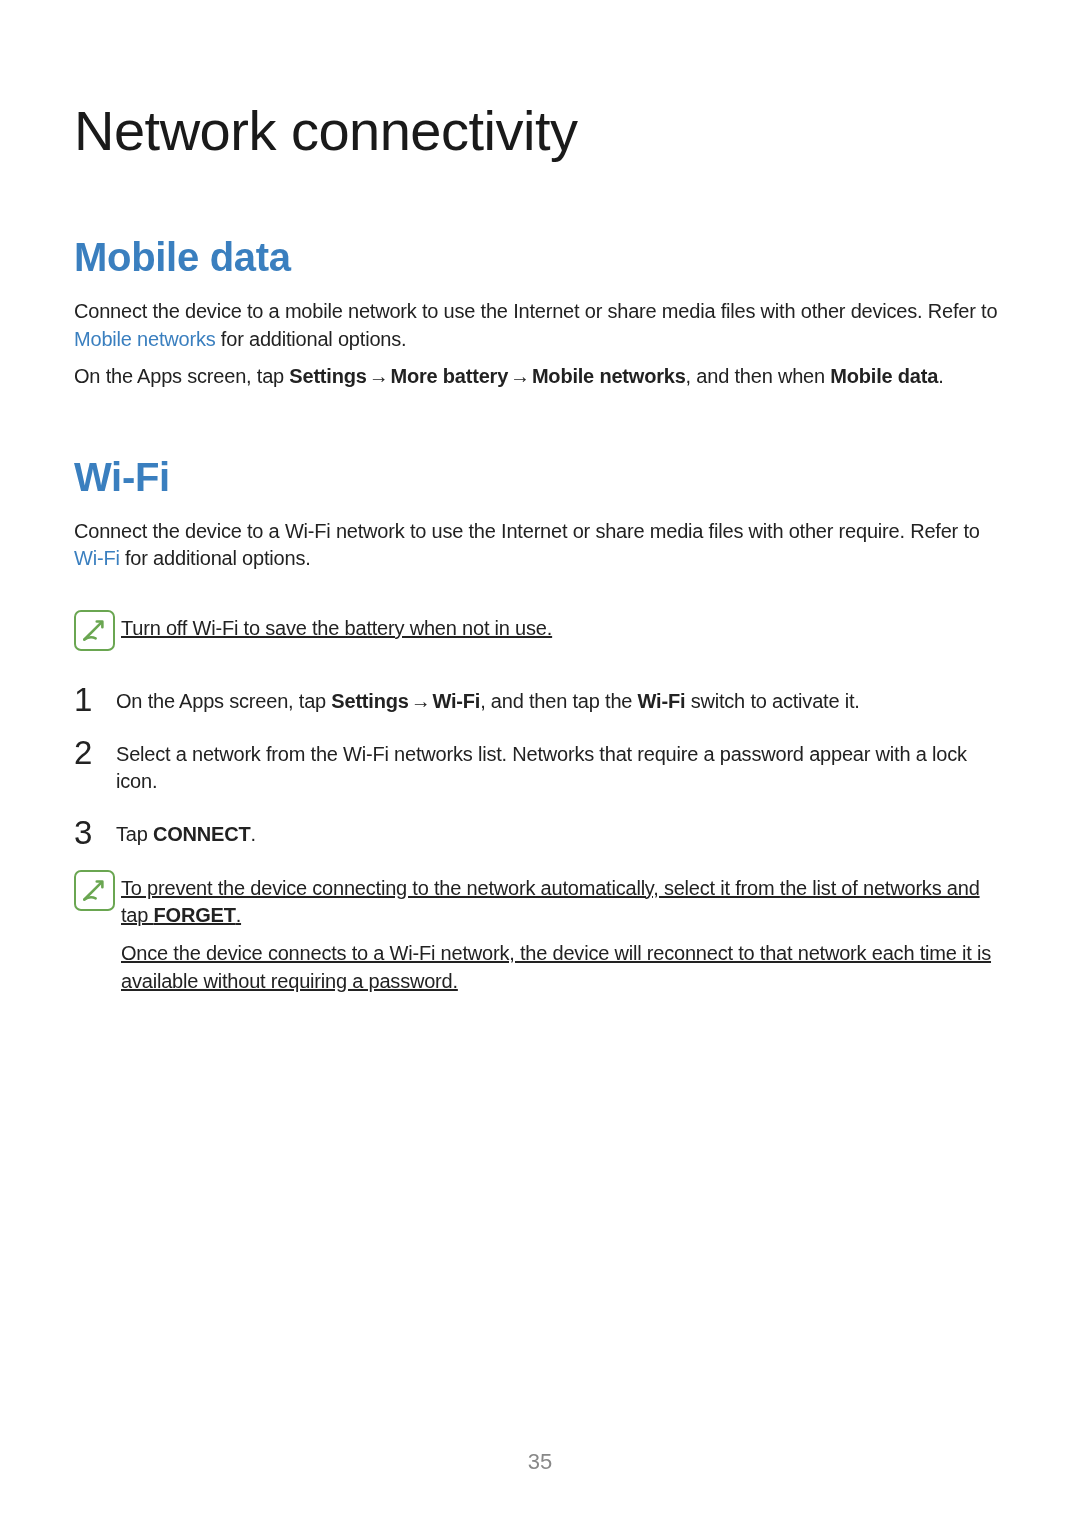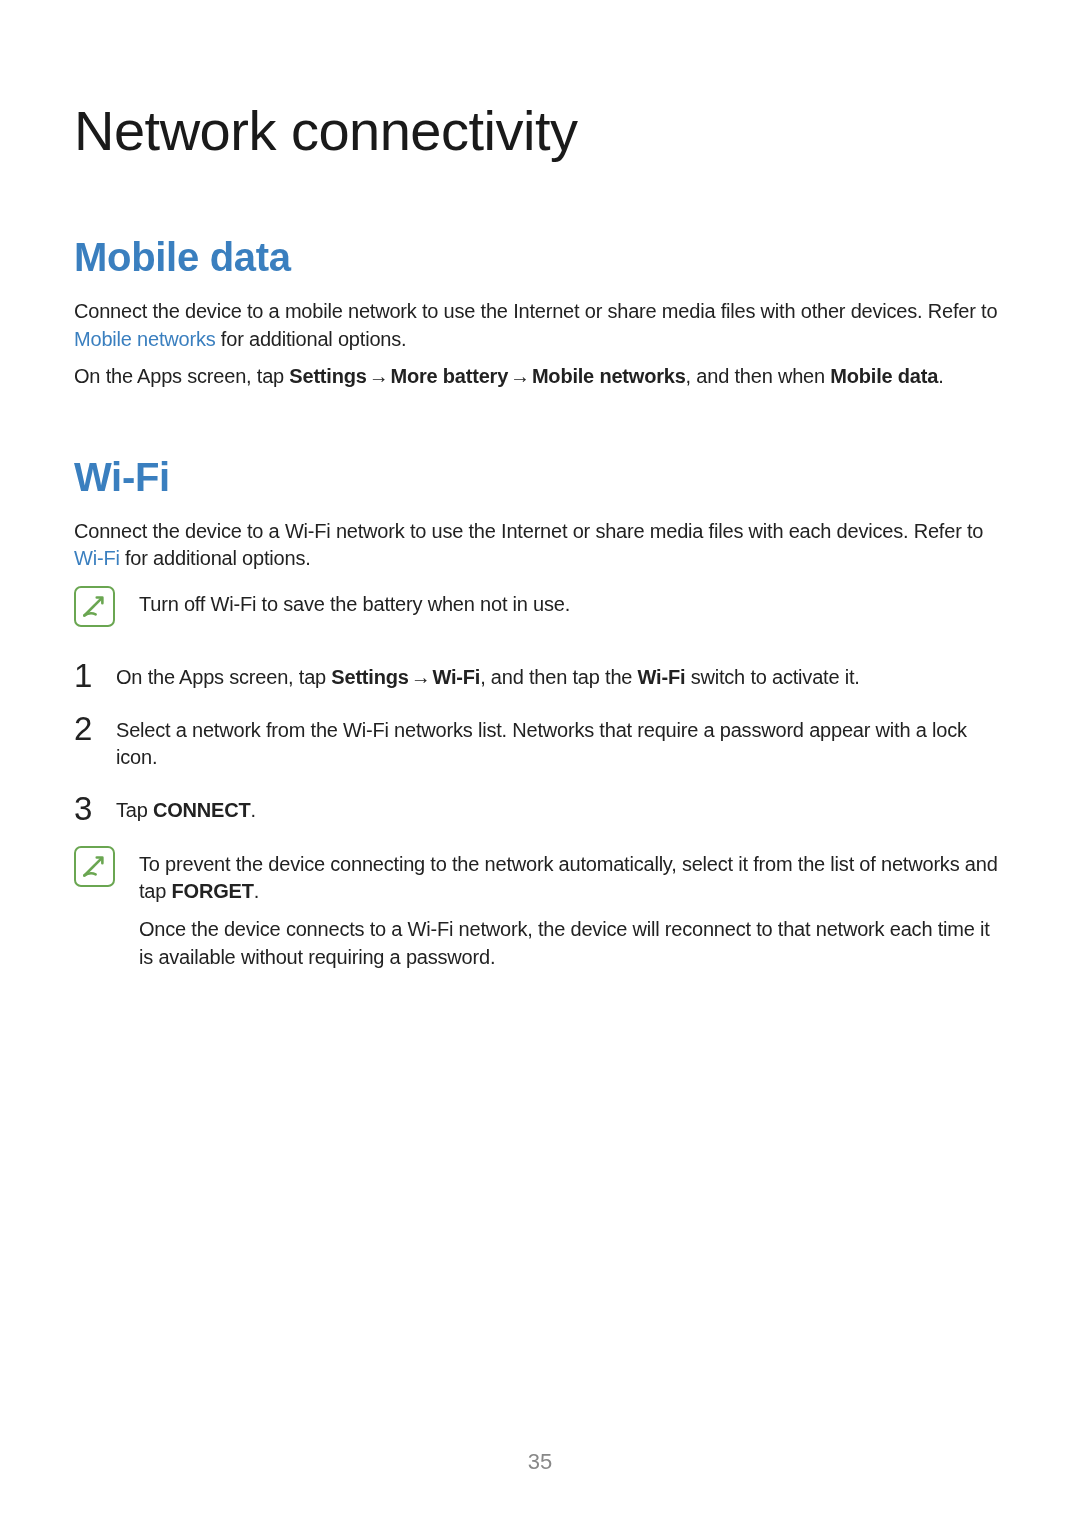--- a/index.html
+++ b/index.html
@@ -39,22 +39,23 @@
   }
   .link {
     color: #3a7fbf;
   }
   .bold { font-weight: 700; }
   .arrow { display: inline-block; margin: 0 2px; }
   .sec2 { margin-top: 64px; }
   .note-row {
     display: flex;
     align-items: flex-start;
-    gap: 24px;
-    margin: 12px 0 30px 0;
+    gap: 6px;
+    margin: 36px 0 30px 0;
+    text-decoration: underline;
   }
   .note-icon {
     flex: 0 0 auto;
     width: 41px;
     height: 41px;
     border: 2.5px solid #6aa651;
     border-radius: 7px;
     display: flex;
     align-items: center;
     justify-content: center;
@@ -110,21 +111,21 @@
   </p>
 
   <p>
     <span>On the Apps screen, tap </span><span class="bold">Settings</span><span class="arrow"> → </span><span class="bold">More battery</span><span class="arrow"> → </span><span class="bold">Mobile networks</span><span>, and then when </span><span class="bold">Mobile data</span><span>.</span>
   </p>
 
   <div class="sec2">
     <h2 class="section-title">Wi-Fi</h2>
 
     <p>
-      <span>Connect the device to a Wi-Fi network to use the Internet or share media files with each devices. Refer to </span><span class="link">Wi-Fi</span><span> for additional options.</span>
+      <span>Connect the device to a Wi-Fi network to use the Internet or share media files with other require. Refer to </span><span class="link">Wi-Fi</span><span> for additional options.</span>
     </p>
 
     <div class="note-row">
       <div class="note-icon">
         <svg width="27" height="27" viewBox="0 0 24 24" fill="none" stroke="#6aa651" stroke-width="2.3" stroke-linecap="round" stroke-linejoin="round">
           <path d="M3 20 L18 5"></path>
           <path d="M14 4 L19 4 L19 9"></path>
           <path d="M3 20 C6 18 9 17 13 19"></path>
         </svg>
       </div>

